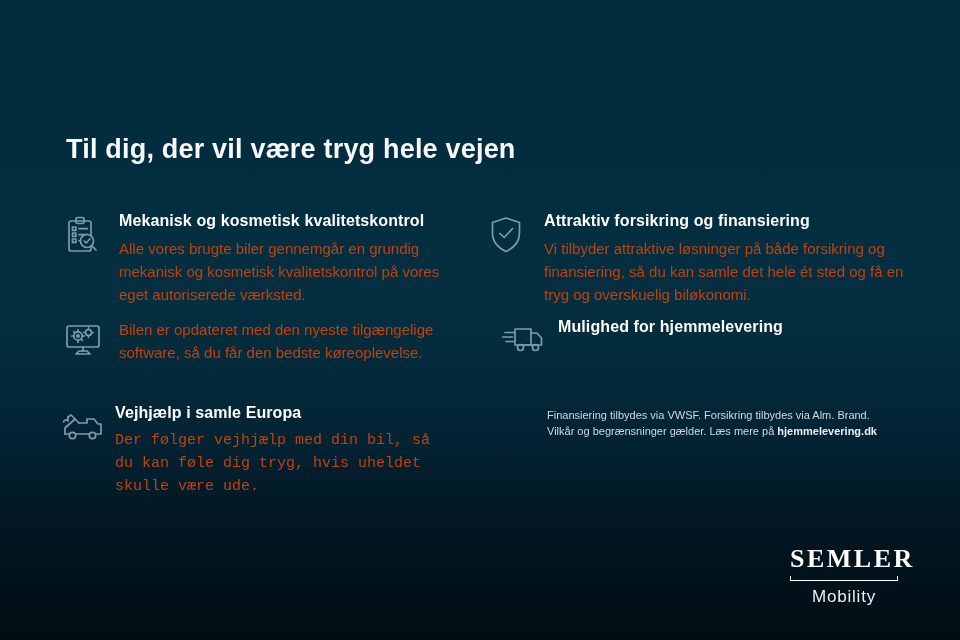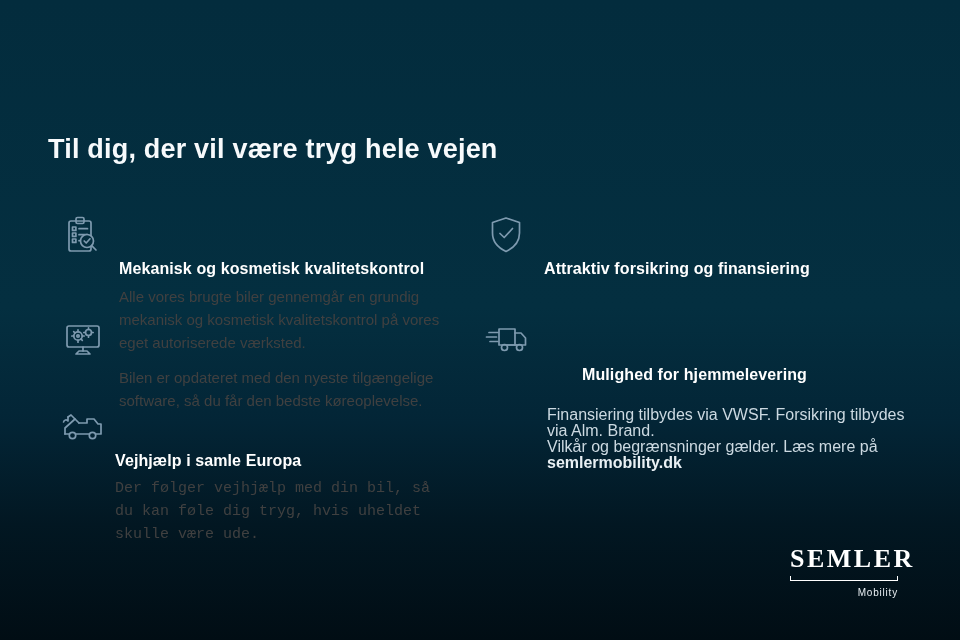--- a/index.html
+++ b/index.html
@@ -4,74 +4,74 @@
 <style>
   html,body{margin:0;padding:0;}
   body{
     width:960px;height:640px;
     background:linear-gradient(180deg,#032c3d 0%,#042f40 48%,#032536 66%,#021722 82%,#010d14 100%);
     font-family:"Liberation Sans",sans-serif;
     position:relative;overflow:hidden;
     -webkit-font-smoothing:antialiased;
   }
   .heading{
-    position:absolute;left:48px;top:116px;
+    position:absolute;left:66px;top:116px;
     font-size:27px;font-weight:bold;color:#f7fafc;
     letter-spacing:0.2px;
   }
   .feature{
     position:absolute;display:flex;align-items:flex-start;
   }
   .feature .icon-box{
     width:42px;flex:0 0 42px;margin-right:15px;margin-top:2px;
     color:#7e9aaf;
   }
   .feature .icon-box svg{display:block;}
-  .feature .txt{flex:1;margin-top:48px;}
+  .feature .txt{flex:1;}
   .feature .f-title{
     font-size:16px;font-weight:bold;color:#ffffff;
     margin:0 0 7px 0;letter-spacing:0.1px;
   }
   .feature .f-body{
-    font-size:15px;line-height:23px;color:#404040;margin:0;
+    font-size:15px;line-height:23px;color:#c2410c;margin:0;
   }
   
   .f0{left:62px;top:212px;width:400px;}
   .f0 .f-body{max-width:335px;}
   .f1{left:487px;top:212px;width:425px;}
   .f1 .f-body{max-width:365px;}
   .f2{left:62px;top:318px;width:400px;}
   .f2 .f-body{max-width:340px;}
-  .f3{left:485px;top:318px;width:425px;gap:40px;}
+  .f3{left:501px;top:318px;width:425px;}
   .f3 .f-body{max-width:368px;}
   .f4{left:58px;top:404px;width:400px;}
   .f4 .f-body{max-width:335px;font-family:Liberation Mono, monospace;}
   .disclaimer{
     position:absolute;left:547px;top:407px;width:360px;
-    font-size:16px;line-height:16px;color:#ccd9e1;
+    font-size:11px;line-height:16px;color:#ccd9e1;
   }
   .disclaimer b{color:#e9f0f4;}
   .logo{
     position:absolute;left:790px;top:545px;width:108px;
     text-align:center;color:#ffffff;
   }
   .logo .brand{
     font-family:"Liberation Serif","DejaVu Serif",serif;
     font-size:26px;font-weight:600;letter-spacing:2.5px;
     display:block;line-height:28px;
   }
   .logo .rule{
     height:4px;margin-top:3px;
     border-left:1.5px solid #ffffff;
     border-right:1.5px solid #ffffff;
     border-bottom:1.5px solid #ffffff;
   }
   .logo .sub{
     display:block;margin-top:6px;
-    font-size:10px;letter-spacing:0.8px;color:#e8eef2;text-align:right;
+    font-size:17px;letter-spacing:0.8px;color:#e8eef2;
   }
 </style>
 </head>
 <body>
 
 <h1 class="heading">Til dig, der vil være tryg hele vejen</h1>
 
 <div class="feature f0">
   <span class="icon-box">
     <svg width="40" height="44" viewBox="0 0 40 44" fill="none" stroke="currentColor" stroke-width="1.7" stroke-linecap="round" stroke-linejoin="round">
@@ -96,20 +96,21 @@
 
 <div class="feature f1">
   <span class="icon-box">
     <svg width="38" height="42" viewBox="0 0 38 42" fill="none" stroke="currentColor" stroke-width="1.7" stroke-linecap="round" stroke-linejoin="round">
       <path d="M19 4 L32.5 8.5 V19 C32.5 28 27.5 33.5 19 37.5 C10.5 33.5 5.5 28 5.5 19 V8.5 Z"></path>
       <polyline points="13,19.5 17.2,23.5 25.5,14.5"></polyline>
     </svg>
   </span>
   <div class="txt">
     <div class="f-title">Attraktiv forsikring og finansiering</div>
+    <p class="f-body">Vi tilbyder attraktive løsninger på både forsikring og finansiering, så du kan samle det hele ét sted og få en tryg og overskuelig biløkonomi.</p>
   </div>
 </div>
 
 <div class="feature f2">
   <span class="icon-box">
     <svg width="42" height="40" viewBox="0 0 42 40" fill="none" stroke="currentColor" stroke-width="1.7" stroke-linecap="round" stroke-linejoin="round">
       <rect x="5" y="6" width="32" height="21" rx="2"></rect>
       <circle cx="16" cy="16" r="4.2"></circle>
       <circle cx="16" cy="16" r="1.2"></circle>
       <line x1="16" y1="9.8" x2="16" y2="11.6"></line>
@@ -164,20 +165,20 @@
     </svg>
   </span>
   <div class="txt">
     <div class="f-title">Vejhjælp i samle Europa</div>
     <p class="f-body">Der følger vejhjælp med din bil, så du kan føle dig tryg, hvis uheldet skulle være ude.</p>
   </div>
 </div>
 
 <div class="disclaimer">
   <div>Finansiering tilbydes via VWSF. Forsikring tilbydes via Alm. Brand.</div>
-  <div><span>Vilkår og begrænsninger gælder. Læs mere på </span><b>semlermobility.dk</b></div>
+  <div><span>Vilkår og begrænsninger gælder. Læs mere på </span><b>hjemmelevering.dk</b></div>
 </div>
 
 <div class="logo">
   <span class="brand">SEMLER</span>
   <div class="rule"></div>
   <span class="sub">Mobility</span>
 </div>
 
 </body></html>

